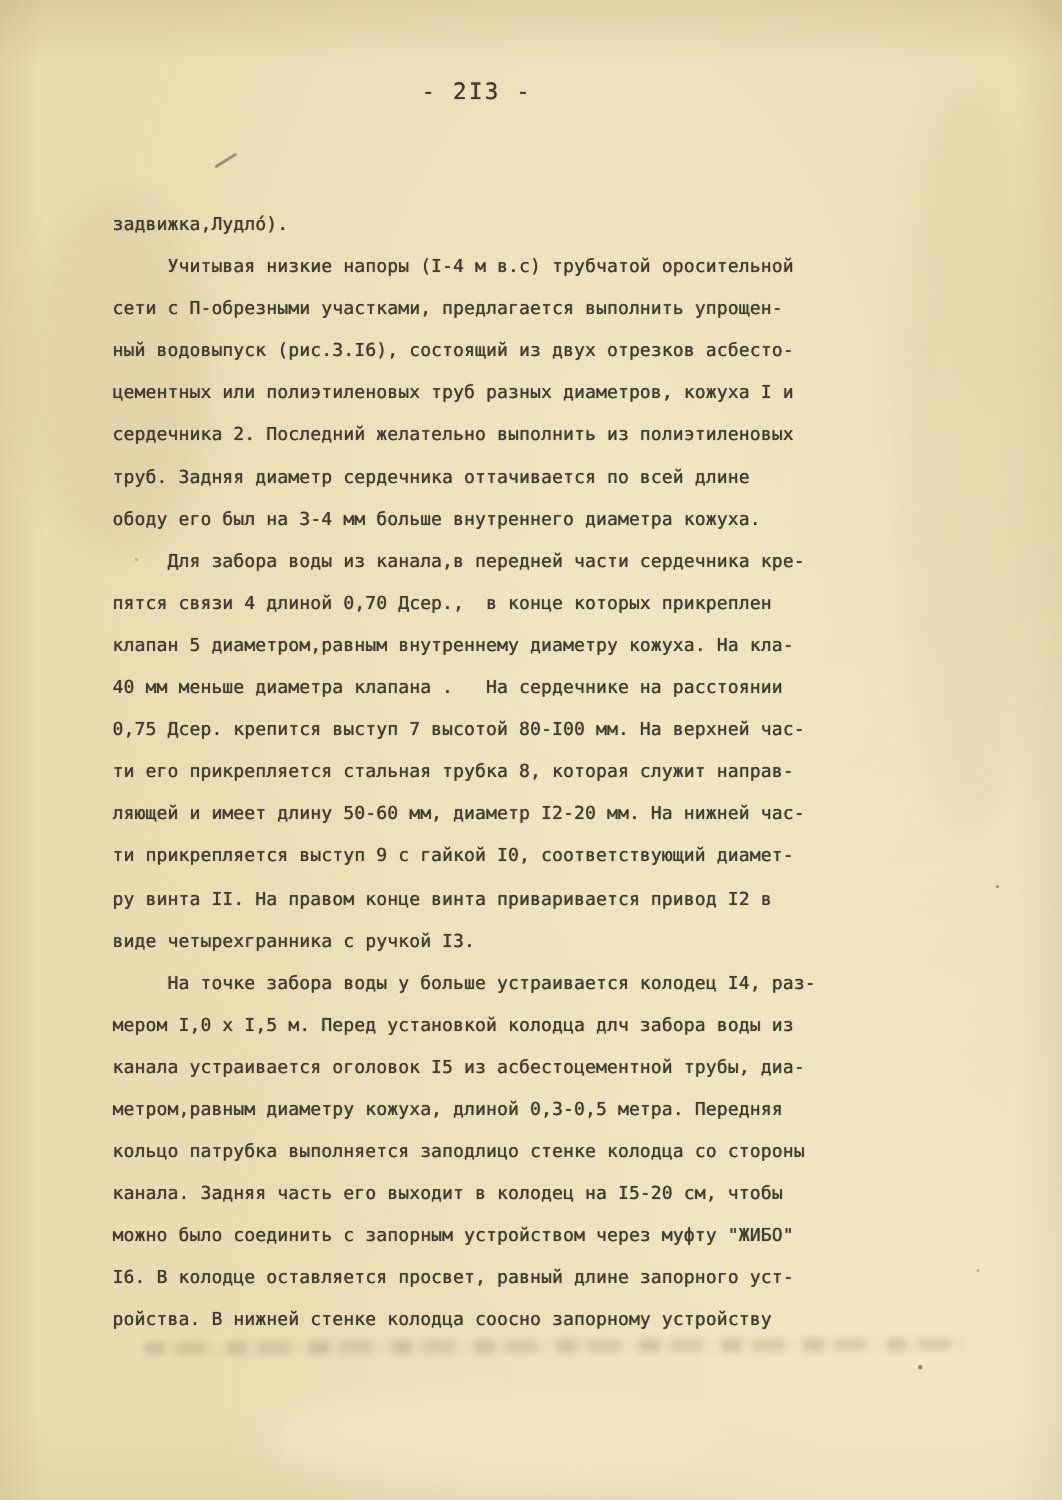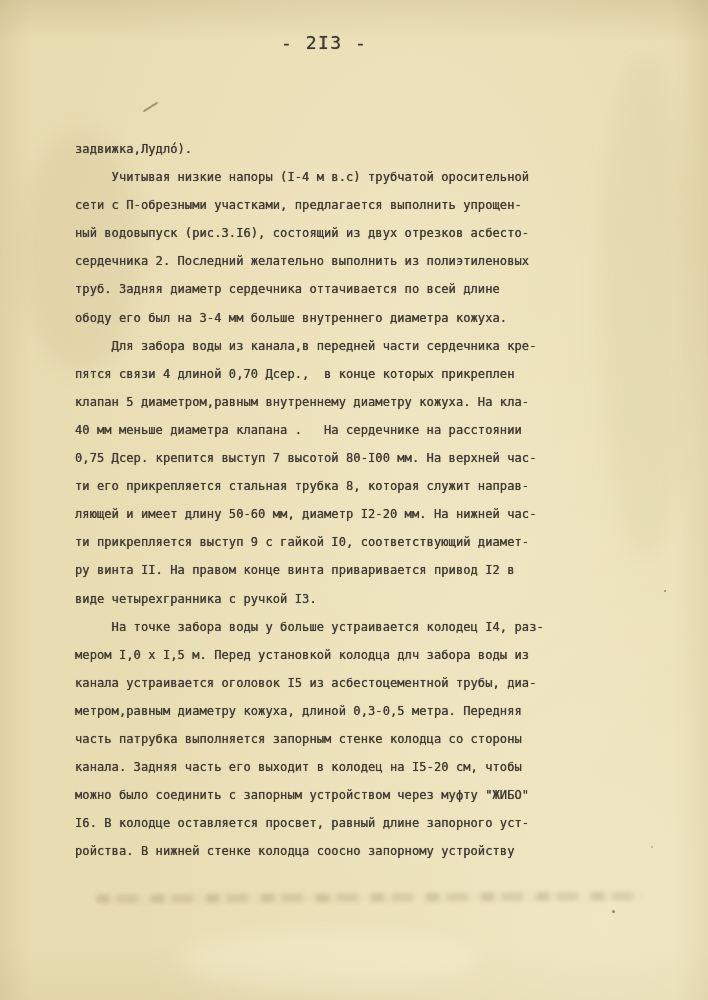--- a/index.html
+++ b/index.html
@@ -18,22 +18,22 @@
       linear-gradient(270deg, rgba(158,138,84,0.16) 0px, rgba(158,138,84,0) 34px),
       linear-gradient(0deg,   rgba(168,152,98,0.10) 0px, rgba(168,152,98,0) 55px),
       #e8dcb2;
   }
   .stain { position: absolute; border-radius: 50%; filter: blur(10px); pointer-events: none; }
   .stain.s1 { left: 20px; top: 130px; width: 120px; height: 240px; background: rgba(170,150,95,0.10); }
   .stain.s2 { left: 600px; top: 60px; width: 90px; height: 500px; background: rgba(170,150,95,0.08); }
   .stain.s3 { left: 180px; top: 930px; width: 300px; height: 60px; background: rgba(255,250,228,0.25); }
 
   .page-number {
-    position: absolute; left: 281px; top: 32px;
-    font-size: 18px; letter-spacing: 1.5px;
+    position: absolute; left: 281px; top: 52px;
+    font-size: 15px; letter-spacing: 1.5px;
     color: #3f3a32;
     text-shadow: 0 0 0.7px rgba(63,58,50,0.85);
     white-space: pre;
   }
   .text-block {
     position: absolute; left: 75px; top: 94px; width: 590px;
     font-size: 12px; letter-spacing: 0.1px;
     color: #403b33;
     text-shadow: 0 0 0.7px rgba(64,59,51,0.80), 0.3px 0.3px 0 rgba(64,59,51,0.25);
     margin-top: 41px;
@@ -77,38 +77,39 @@
 
   <div class="page-number">- 2I3 -</div>
 
   <div class="pencil-mark"></div>
 
   <div class="text-block">
       <div class="line">задвижка‚Лудло́).</div>
       <div class="line">     Учитывая низкие напоры (I-4 м в.с) трубчатой оросительной</div>
       <div class="line">сети с П-обрезными участками, предлагается выполнить упрощен-</div>
       <div class="line">ный водовыпуск (рис.3.I6), состоящий из двух отрезков асбесто-</div>
+      <div class="line">цементных или полиэтиленовых труб разных диаметров, кожуха I и</div>
       <div class="line">сердечника 2. Последний желательно выполнить из полиэтиленовых</div>
       <div class="line">труб. Задняя диаметр сердечника оттачивается по всей длине</div>
       <div class="line">ободу его был на 3-4 мм больше внутреннего диаметра кожуха.</div>
       <div class="line">     Для забора воды из канала,в передней части сердечника кре-</div>
       <div class="line">пятся связи 4 длиной 0,70 Дсер.,  в конце которых прикреплен</div>
       <div class="line">клапан 5 диаметром,равным внутреннему диаметру кожуха. На кла-</div>
       <div class="line">40 мм меньше диаметра клапана .   На сердечнике на расстоянии</div>
       <div class="line">0,75 Дсер. крепится выступ 7 высотой 80-I00 мм. На верхней час-</div>
       <div class="line">ти его прикрепляется стальная трубка 8, которая служит направ-</div>
       <div class="line">ляющей и имеет длину 50-60 мм, диаметр I2-20 мм. На нижней час-</div>
       <div class="line">ти прикрепляется выступ 9 с гайкой I0, соответствующий диамет-</div>
       <div class="line">ру винта II. На правом конце винта приваривается привод I2 в</div>
       <div class="line">виде четырехгранника с ручкой I3.</div>
       <div class="line">     На точке забора воды у больше устраивается колодец I4, раз-</div>
       <div class="line">мером I,0 х I,5 м. Перед установкой колодца длч забора воды из</div>
       <div class="line">канала устраивается оголовок I5 из асбестоцементной трубы, диа-</div>
       <div class="line">метром,равным диаметру кожуха, длиной 0,3-0,5 метра. Передняя</div>
-      <div class="line">часть патрубка выполняется запорным стенке колодца со стороны</div>
+      <div class="line">кольцо патрубка выполняется заподлицо стенке колодца со стороны</div>
       <div class="line">канала. Задняя часть его выходит в колодец на I5-20 см, чтобы</div>
       <div class="line">можно было соединить с запорным устройством через муфту "ЖИБО"</div>
       <div class="line">I6. В колодце оставляется просвет, равный длине запорного уст-</div>
       <div class="line">ройства. В нижней стенке колодца соосно запорному устройству</div>
     </div>
 
   <div class="smudge"></div>
 
   <div class="speck k1"></div>
   <div class="speck k2"></div>

